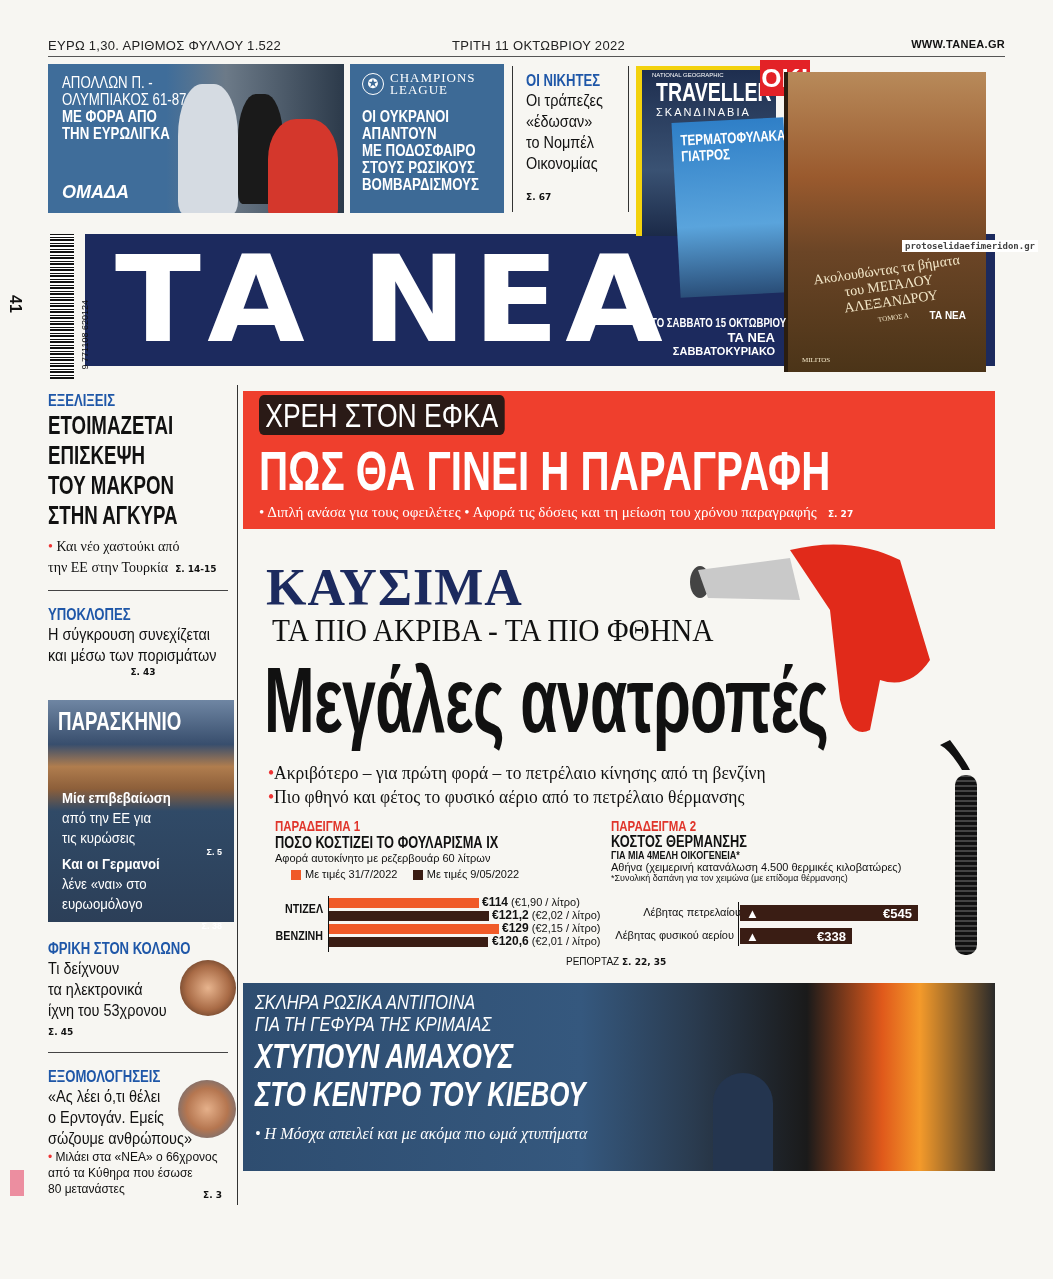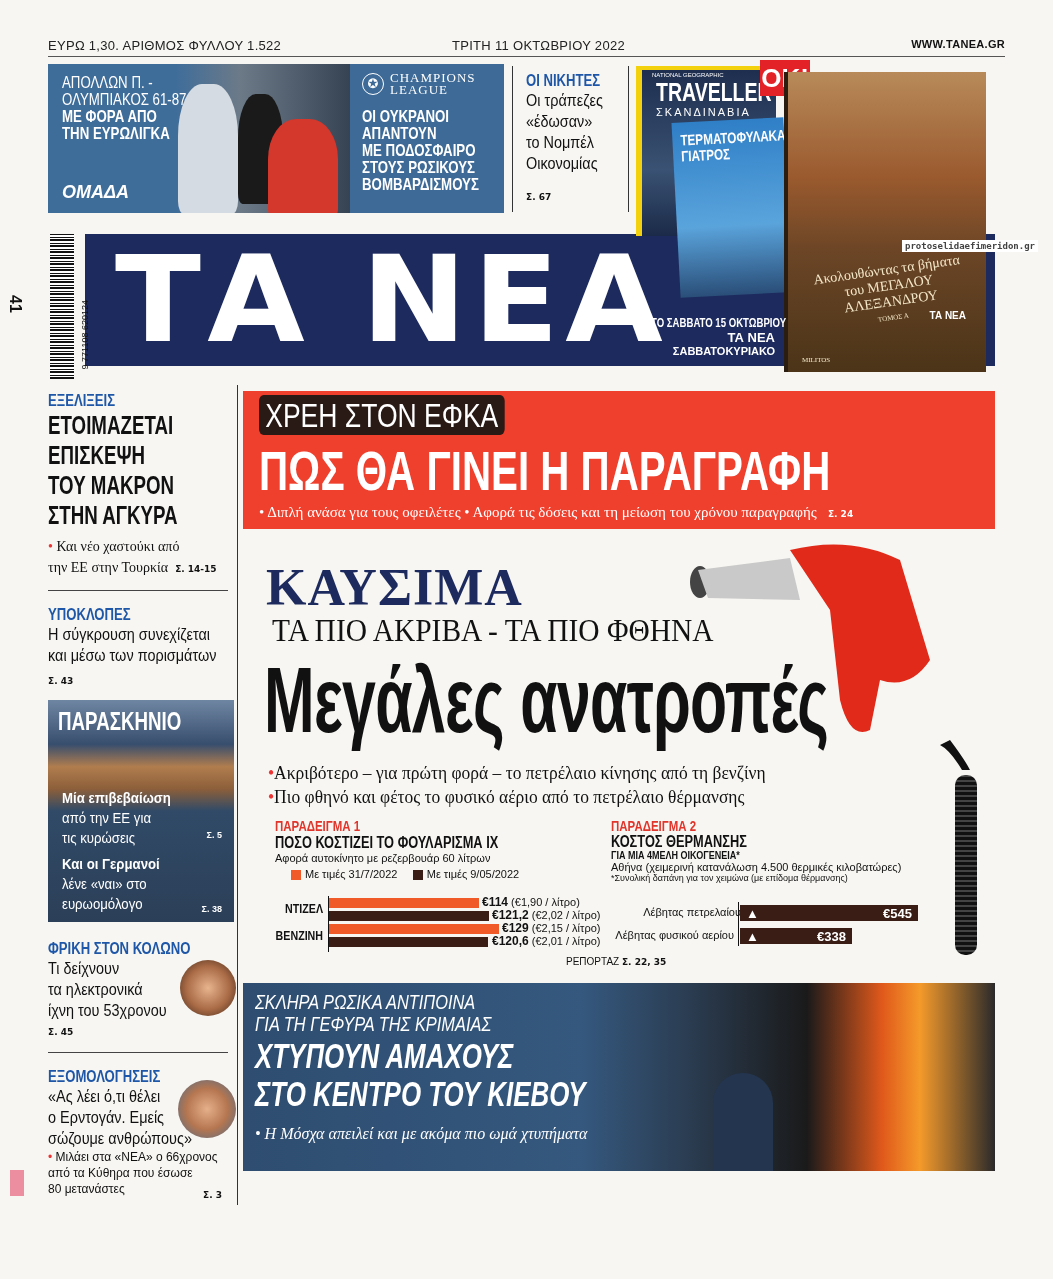--- a/index.html
+++ b/index.html
@@ -1,21 +1,21 @@
 <!DOCTYPE html>
 <html><head>
 <meta charset="utf-8">
 <style>
   html,body{margin:0;padding:0;}
   body{width:1053px;height:1279px;background:#f7f6f2;position:relative;overflow:hidden;font-family:"Liberation Sans",sans-serif;color:#111;}
   .abs{position:absolute;}
   .topline{left:48px;top:38px;font-size:13px;letter-spacing:0.3px;color:#222;}
   .rule{left:48px;right:48px;top:56px;height:1px;background:#555;}
   .promo{top:64px;height:149px;background:#3d6a96;color:#fff;overflow:hidden;}
-  .promo1{left:48px;width:296px;background:linear-gradient(90deg,#3f6d9a 0%,#3f6d9a 40%,#6c7a88 60%,#2c3a4a 100%);padding-left:24px;}
+  .promo1{left:48px;width:296px;background:linear-gradient(90deg,#3f6d9a 0%,#3f6d9a 40%,#6c7a88 60%,#2c3a4a 100%);}
   .promo1 .txt{position:absolute;left:14px;top:10px;font-size:17px;font-weight:bold;line-height:17px;transform:scaleX(0.78);transform-origin:left top;}
   .promo1 .txt .thin{font-weight:normal;}
   .promo1 .brand{position:absolute;left:14px;bottom:10px;font-size:18px;font-weight:bold;font-style:italic;}
   .player{position:absolute;border-radius:40% 40% 10% 10%;}
   .promo2{left:350px;width:154px;}
   .promo2 .cl{position:absolute;left:12px;top:8px;display:flex;align-items:center;gap:6px;}
   .promo2 .cl .ball{width:20px;height:20px;border:1.5px solid #fff;border-radius:50%;font-size:13px;line-height:20px;text-align:center;}
   .promo2 .cl .cltxt{font-family:"Liberation Serif",serif;font-size:13px;line-height:12px;letter-spacing:1px;}
   .promo2 .txt{position:absolute;left:12px;top:44px;font-size:17px;line-height:17px;font-weight:bold;transform:scaleX(0.78);transform-origin:left top;white-space:nowrap;}
   .vrule{width:1px;background:#333;}
@@ -49,21 +49,21 @@
   .sidehead{font-weight:bold;font-size:26px;line-height:30px;transform:scaleX(0.72);transform-origin:left top;white-space:nowrap;}
   .serif{font-family:"Liberation Serif",serif;}
   .bullet{color:#e33;}
   .sidebody{font-size:17px;line-height:21px;transform:scaleX(0.85);transform-origin:left top;white-space:nowrap;}
   .hr{left:48px;width:180px;height:1px;background:#444;}
   .colrule{left:237px;top:385px;width:1px;height:820px;background:#333;}
   .parask{left:48px;top:700px;width:186px;height:222px;background:linear-gradient(180deg,#6f86a3 0%,#384e6d 20%,#b07d4e 30%,#8d5f3a 40%,#304a67 50%,#2c3f58 100%);color:#fff;}
   .parask .ttl{position:absolute;left:10px;top:6px;font-weight:bold;font-size:26px;transform:scaleX(0.72);transform-origin:left top;white-space:nowrap;}
   .parask .b1{position:absolute;left:14px;top:88px;font-size:15px;line-height:20px;white-space:nowrap;transform:scaleX(0.88);transform-origin:left top;}
   .parask .b2{position:absolute;left:14px;top:154px;font-size:15px;line-height:20px;white-space:nowrap;transform:scaleX(0.88);transform-origin:left top;}
-  .parask .ref{position:absolute;right:12px;font-size:9px;font-weight:bold;}
+  .parask .ref{position:absolute;right:12px;font-size:9px;font-weight:bold;margin-top:17px;}
   .avatar{border-radius:50%;}
   .redbox{left:243px;top:391px;width:752px;height:138px;background:#ef3f2d;}
   .redbox .tag{position:absolute;left:16px;top:4px;background:#2a1a16;color:#fff;border-radius:6px;padding:0 8px;font-size:34px;line-height:40px;transform:scaleX(0.78);transform-origin:left top;white-space:nowrap;}
   .redbox .hd{position:absolute;left:16px;top:50px;color:#fff;font-weight:bold;font-size:56px;line-height:60px;transform:scaleX(0.72);transform-origin:left top;white-space:nowrap;}
   .redbox .sub{position:absolute;left:16px;top:113px;color:#fff;font-family:"Liberation Serif",serif;font-size:15px;white-space:nowrap;}
   .kaus{left:266px;top:558px;color:#1c2a5e;font-family:"Liberation Serif",serif;font-weight:bold;font-size:52px;letter-spacing:1px;}
   .kaus2{left:272px;top:612px;font-family:"Liberation Serif",serif;font-size:32px;white-space:nowrap;transform:scaleX(0.92);transform-origin:left top;}
   .big{left:264px;top:652px;font-weight:bold;font-size:92px;line-height:96px;white-space:nowrap;transform:scaleX(0.66);transform-origin:left top;letter-spacing:-1px;}
   .pump{left:680px;top:540px;width:300px;height:230px;}
   .bul{left:268px;font-family:"Liberation Serif",serif;font-size:19px;white-space:nowrap;transform:scaleX(0.92);transform-origin:left top;}
@@ -189,21 +189,21 @@
   </div>
 </div>
 <div class="abs hr" style="top:590px;"></div>
 
 <div class="abs side" style="top:606px;">
   <div class="kicker">ΥΠΟΚΛΟΠΕΣ</div>
   <div class="sidebody">
     <div>Η σύγκρουση συνεχίζεται</div>
     <div>και μέσω των πορισμάτων</div>
   </div>
-  <div class="pageref" style="margin-top:10px;">Σ. 43</div>
+  <div class="pageref" style="margin-top:1px;text-align:center;">Σ. 43</div>
 </div>
 
 <div class="abs parask">
   <div class="ttl">ΠΑΡΑΣΚΗΝΙΟ</div>
   <div class="b1">
     <div style="font-weight:bold;">Μία επιβεβαίωση</div>
     <div>από την ΕΕ για</div>
     <div>τις κυρώσεις</div>
   </div>
   <div class="ref" style="top:130px;">Σ. 5</div>
@@ -240,21 +240,21 @@
     <div><span>80 μετανάστες</span></div>
   </div>
 </div>
 <div class="abs pageref" style="left:203px;top:1190px;">Σ. 3</div>
 <div class="abs avatar" style="left:178px;top:1080px;width:58px;height:58px;background:radial-gradient(circle,#e5b08a 0%,#b57650 50%,#4a6a8a 100%);"></div>
 <div class="abs pinkmark"></div>
 
 <div class="abs redbox">
   <div class="tag">ΧΡΕΗ ΣΤΟΝ ΕΦΚΑ</div>
   <div class="hd">ΠΩΣ ΘΑ ΓΙΝΕΙ Η ΠΑΡΑΓΡΑΦΗ</div>
-  <div class="sub"><span>• Διπλή ανάσα για τους οφειλέτες • Αφορά τις δόσεις και τη μείωση του χρόνου παραγραφής</span> &nbsp; <span class="pageref">Σ. 24</span></div>
+  <div class="sub"><span>• Διπλή ανάσα για τους οφειλέτες • Αφορά τις δόσεις και τη μείωση του χρόνου παραγραφής</span> &nbsp; <span class="pageref">Σ. 27</span></div>
 </div>
 
 <div class="abs kaus">ΚΑΥΣΙΜΑ</div>
 <div class="abs kaus2">ΤΑ ΠΙΟ ΑΚΡΙΒΑ - ΤΑ ΠΙΟ ΦΘΗΝΑ</div>
 <svg class="abs pump" viewBox="0 0 300 230">
   <ellipse cx="20" cy="42" rx="10" ry="16" fill="#444"></ellipse>
   <path d="M18 30 L110 18 L120 60 L28 58 Z" fill="#c9c9c9"></path>
   <path d="M110 10 Q170 -5 220 20 L250 120 Q230 150 200 140 L190 190 Q170 200 160 160 L150 70 Z" fill="#e12a1a"></path>
   <path d="M270 200 Q285 220 290 230 L282 230 Q270 210 260 205 Z" fill="#111"></path>
 </svg>

